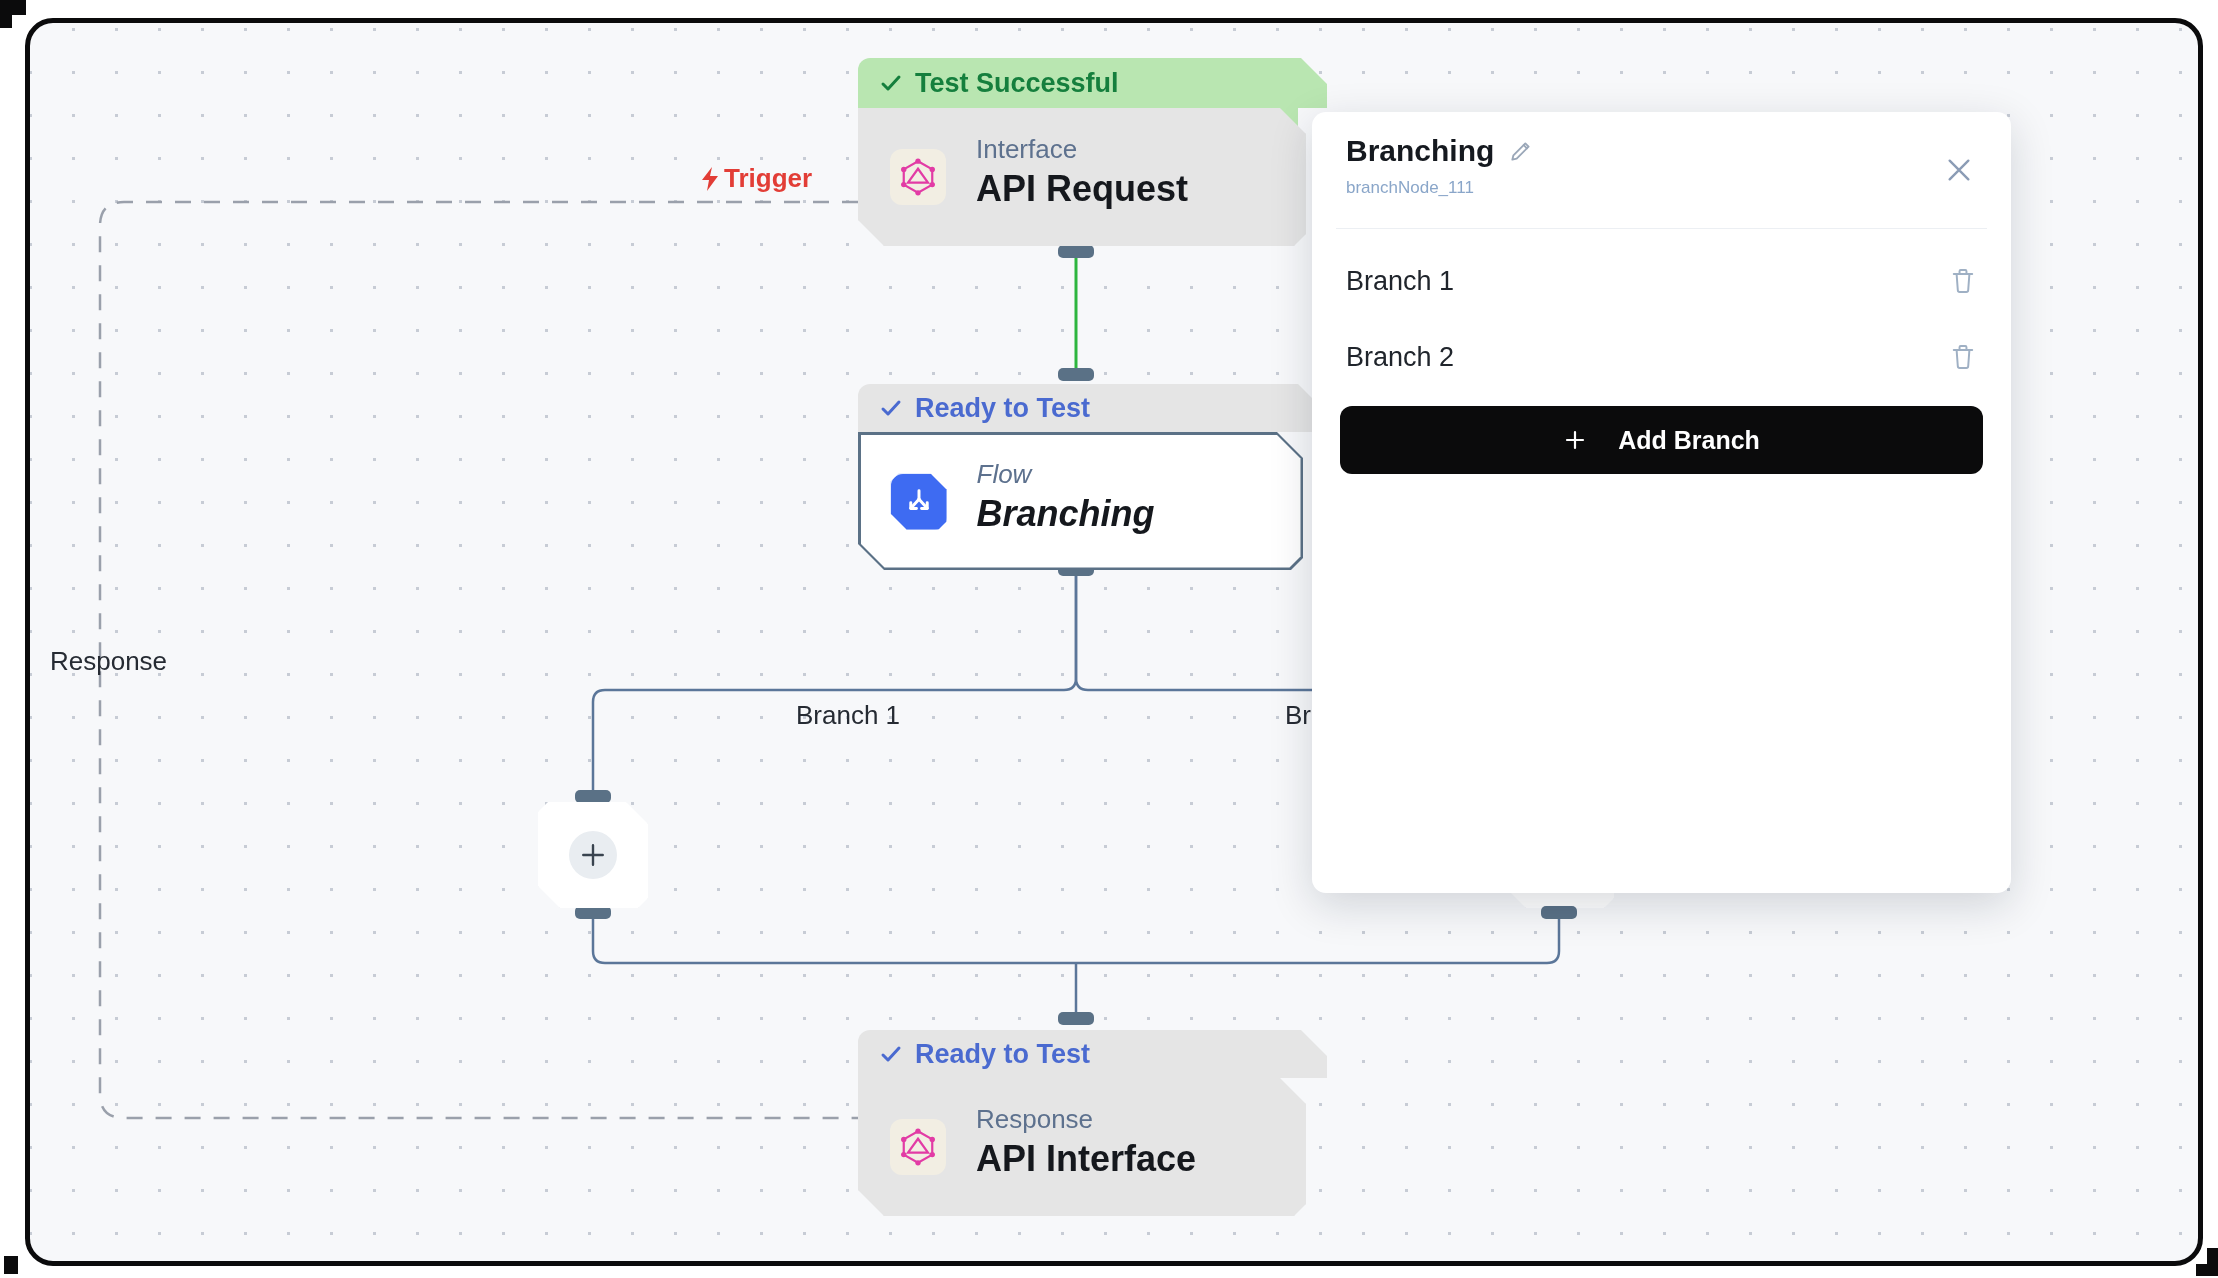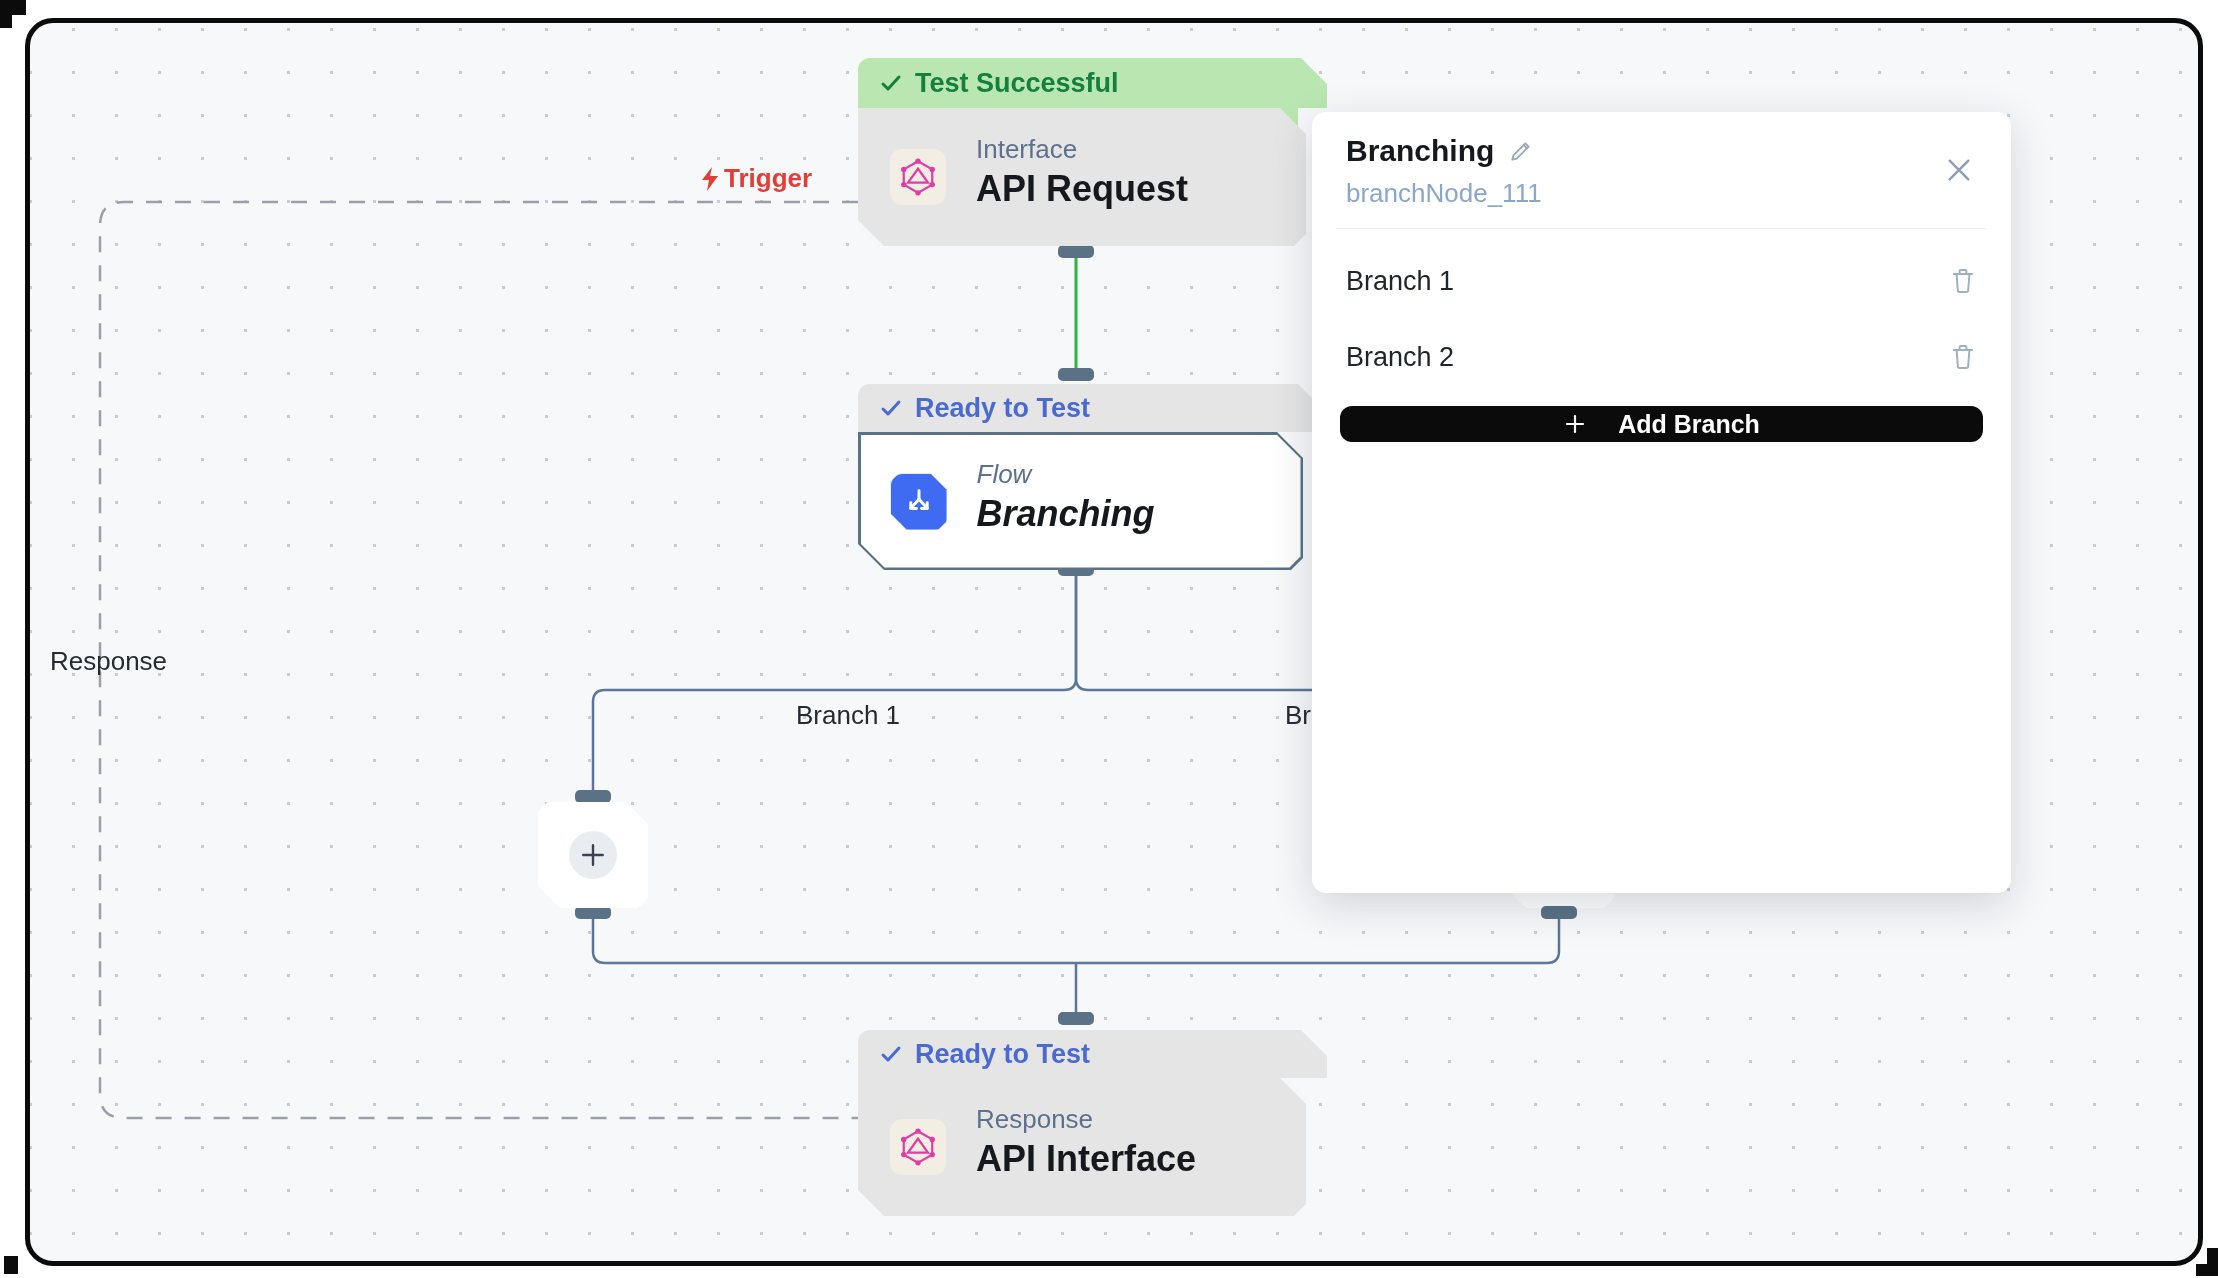--- a/index.html
+++ b/index.html
@@ -36,27 +36,27 @@
     clip-path:polygon(0 10px,10px 0,calc(100% - 22px) 0,100% 22px,100% calc(100% - 10px),calc(100% - 10px) 100%,22px 100%,0 calc(100% - 22px));}
   .plus-circle{position:absolute;left:31px;top:29px;width:48px;height:48px;border-radius:50%;
     background:#e9edf1;display:flex;align-items:center;justify-content:center;}
   .edge-label{font-size:26px;color:#262b33;}
   .trigger-label{display:flex;align-items:center;gap:2px;color:#e23d36;font-size:26px;font-weight:bold;}
   
   .panel{left:1312px;top:112px;width:699px;height:781px;background:#ffffff;border-radius:14px;
     box-shadow:0 12px 44px rgba(15,23,42,.16);}
   .panel-title{position:absolute;left:34px;top:22px;font-size:30px;font-weight:bold;color:#15191f;
     display:flex;align-items:center;gap:14px;}
-  .panel-sub{position:absolute;left:34px;top:66px;font-size:26px;color:#8aa6c9;}
+  .panel-sub{position:absolute;left:34px;top:66px;font-size:17px;color:#8aa6c9;}
   .panel-close{position:absolute;right:36px;top:42px;width:32px;height:32px;cursor:pointer;}
   .panel-divider{position:absolute;left:24px;right:24px;top:116px;height:1px;background:#eceff3;}
   .branch-row{position:absolute;left:34px;right:34px;height:62px;display:flex;
     align-items:center;justify-content:space-between;}
   .branch-row .lbl{font-size:27px;color:#20252c;}
-  .add-btn{position:absolute;left:28px;top:294px;width:643px;height:36px;border-radius:12px;background:#0b0b0c;
+  .add-btn{position:absolute;left:28px;top:294px;width:643px;height:68px;border-radius:12px;background:#0b0b0c;
     color:#ffffff;display:flex;align-items:center;justify-content:center;gap:31px;
     font-size:25px;font-weight:bold;cursor:pointer;}
   svg{display:block;}
 </style>
 </head>
 <body>
 
 <div class="abs frame"></div>
 
 <div class="abs crop-mark" style="left:0;top:0;width:26px;height:15px;"></div>

